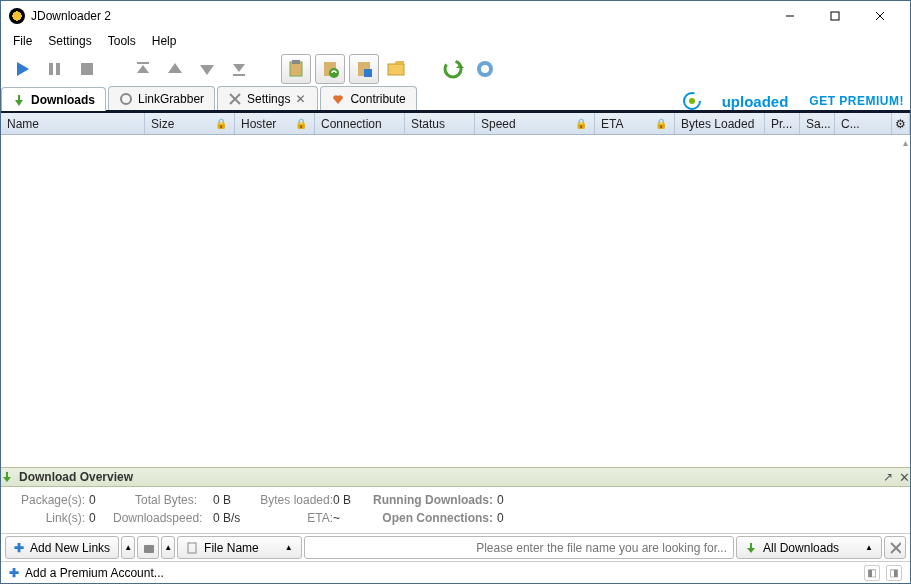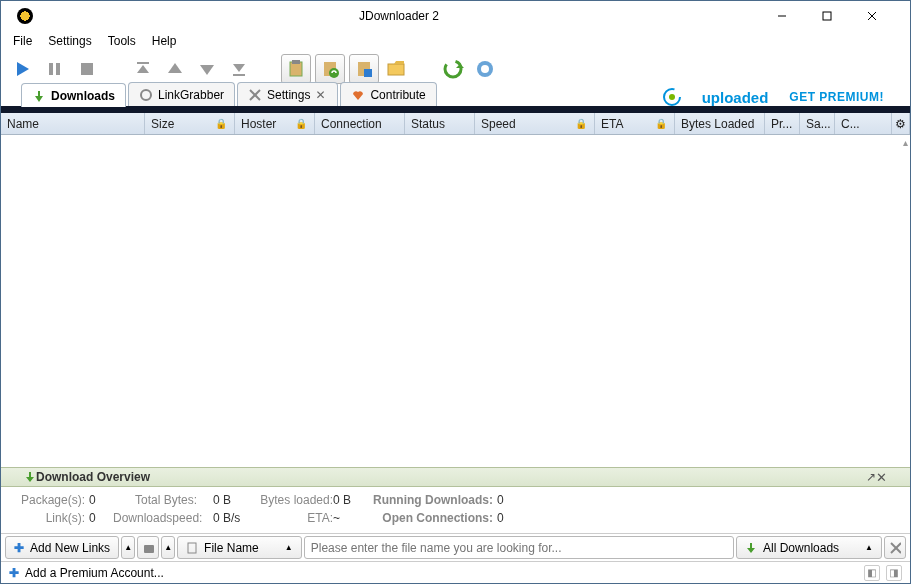--- a/index.html
+++ b/index.html
@@ -1,75 +1,75 @@
 <!DOCTYPE html>
 <html><head>
 <meta charset="utf-8">
 <style>
 * { box-sizing: border-box; margin: 0; padding: 0; font-family: "Segoe UI", Tahoma, sans-serif; font-size: 12px; }
 body { background: #fff; width: 911px; height: 584px; border: 1px solid #4a6a8a; display: flex; flex-direction: column; overflow: hidden; }
 
 
-.titlebar { height: 30px; display: flex; align-items: center; padding: 0 16px; background: #fff; text-align: center; }
+.titlebar { height: 30px; display: flex; align-items: center; padding: 0 8px; background: #fff; }
 .titlebar .app-icon { width: 16px; height: 16px; background: radial-gradient(circle, #f4c430 40%, #000 42%); border-radius: 50%; margin-right: 6px; }
 .titlebar .title { flex: 1; font-size: 12px; color: #000; }
 .titlebar .win-btn { width: 45px; height: 29px; display: flex; align-items: center; justify-content: center; color: #000; }
 
 
 .menubar { height: 20px; display: flex; align-items: center; padding: 0 4px; }
 .menubar .menu-item { padding: 2px 8px; font-size: 12px; cursor: default; }
 
 
 .toolbar { height: 36px; display: flex; align-items: center; padding: 2px 8px; gap: 4px; }
 .tb-btn { width: 28px; height: 28px; display: flex; align-items: center; justify-content: center; border-radius: 2px; }
 .tb-sep { width: 20px; }
 .tb-iconbox { width: 30px; height: 30px; border: 1px solid #b0b0b0; border-radius: 3px; display: flex; align-items: center; justify-content: center; background: linear-gradient(#fefefe,#e8e8e8); }
 
 
-.tabsrow { height: 26px; display: flex; align-items: flex-end; border-bottom: 7px solid #0f172a; padding: 0 20px; justify-content: flex-end; }
+.tabsrow { height: 26px; display: flex; align-items: flex-end; border-bottom: 3px solid #0f172a; padding: 0 0; justify-content: flex-end; }
 .tab { height: 24px; display: flex; align-items: center; gap: 5px; padding: 0 10px; border: 1px solid #a9b7c5; border-bottom: none; border-radius: 4px 4px 0 0; margin-right: 2px; background: #f5f5f5; cursor: default; }
 .tab.active { background: #fff; position: relative; top: 1px; }
 .tab .tab-label { font-size: 12px; }
 .tab .tab-close { width: 12px; color: #666; }
 .tab-spacer { flex: 1; }
 .premium-banner { display: flex; align-items: center; gap: 21px; padding-right: 6px; }
 .premium-banner .upl { color: #0093dd; font-weight: bold; font-size: 15px; }
 .premium-banner .get { color: #0093dd; font-weight: bold; font-size: 12px; letter-spacing: 0.5px; }
 
 
 .colheaders { height: 22px; display: flex; background: linear-gradient(#e7eef6,#d6e1ee); border-bottom: 1px solid #a9b7c5; }
 .col { border-right: 1px solid #bac7d6; padding: 3px 6px; font-size: 12px; color: #222; display: flex; align-items: center; gap: 4px; overflow: hidden; white-space: nowrap; }
 .col .lock { color: #9aa; font-size: 10px; margin-left: auto; }
 .col.gear { width: 18px; justify-content: center; padding: 0; }
 
 
 .main-area { flex: 1; background: #fff; position: relative; }
 .main-area .scrollhint { position: absolute; right: 2px; top: 2px; color: #999; font-size: 10px; }
 
 
-.overview-header { height: 20px; background: linear-gradient(#e9f0e0,#dce6cf); border-top: 1px solid #b3c19c; border-bottom: 1px solid #b3c19c; display: flex; align-items: center; padding: 0 23px; }
+.overview-header { height: 20px; background: linear-gradient(#e9f0e0,#dce6cf); border-top: 1px solid #b3c19c; border-bottom: 1px solid #b3c19c; display: flex; align-items: center; padding: 0 0; gap: 6px; }
 .overview-header .title { flex: 1; font-weight: bold; color: #333; font-size: 12px; }
 .overview-body { padding: 4px 10px 6px; font-size: 12px; color: #888; }
 .ov-row { display: flex; gap: 0; height: 18px; align-items: center; }
 .ov-label { text-align: right; width: 78px; padding-right: 4px; }
 .ov-val { width: 24px; color: #333; }
 .ov-label2 { text-align: right; width: 100px; padding-right: 16px; }
 .ov-val2 { width: 34px; color: #333; }
 .ov-label3 { text-align: right; width: 86px; }
 .ov-val3 { width: 36px; color: #333; }
 .ov-label4 { text-align: right; width: 128px; padding-right: 4px; font-weight: bold; }
 .ov-val4 { width: 20px; color: #333; }
 
 
 .bottombar { height: 28px; display: flex; align-items: center; border-top: 1px solid #ccc; padding: 2px 4px; gap: 2px; }
 .bbtn { height: 23px; border: 1px solid #b8b8b8; border-radius: 3px; background: linear-gradient(#fdfdfd,#ececec); display: flex; align-items: center; padding: 0 8px; gap: 6px; font-size: 12px; }
 .bbtn.small { padding: 0 4px; width: 22px; justify-content: center; }
 .bbtn.dd { width: 14px; padding: 0; justify-content: center; }
 .search-wrap { flex: 1; height: 23px; border: 1px solid #b8b8b8; border-radius: 3px; background: #fff; display: flex; align-items: center; padding: 0 6px; }
-.search-wrap input { border: none; outline: none; flex: 1; font-size: 12px; color: #1d4ed8; background: transparent; }
+.search-wrap input { border: none; outline: none; flex: 1; font-size: 12px; color: #1d4ed8; background: transparent; text-align: right; }
 
 
 .statusbar { height: 22px; border-top: 1px solid #ccc; display: flex; align-items: center; padding: 0 8px; gap: 6px; font-size: 12px; }
 .statusbar .spacer { flex: 1; }
 .statusbar .sicon { width: 16px; height: 16px; border: 1px solid #ccc; border-radius: 2px; display:flex; align-items:center; justify-content:center; font-size:10px; color:#888;}
 
 
 .ico-green { fill: #4a9e2f; }
 .ico-gray { fill: #9a9a9a; }
 .ico-blue { fill: #2d7cd1; }

